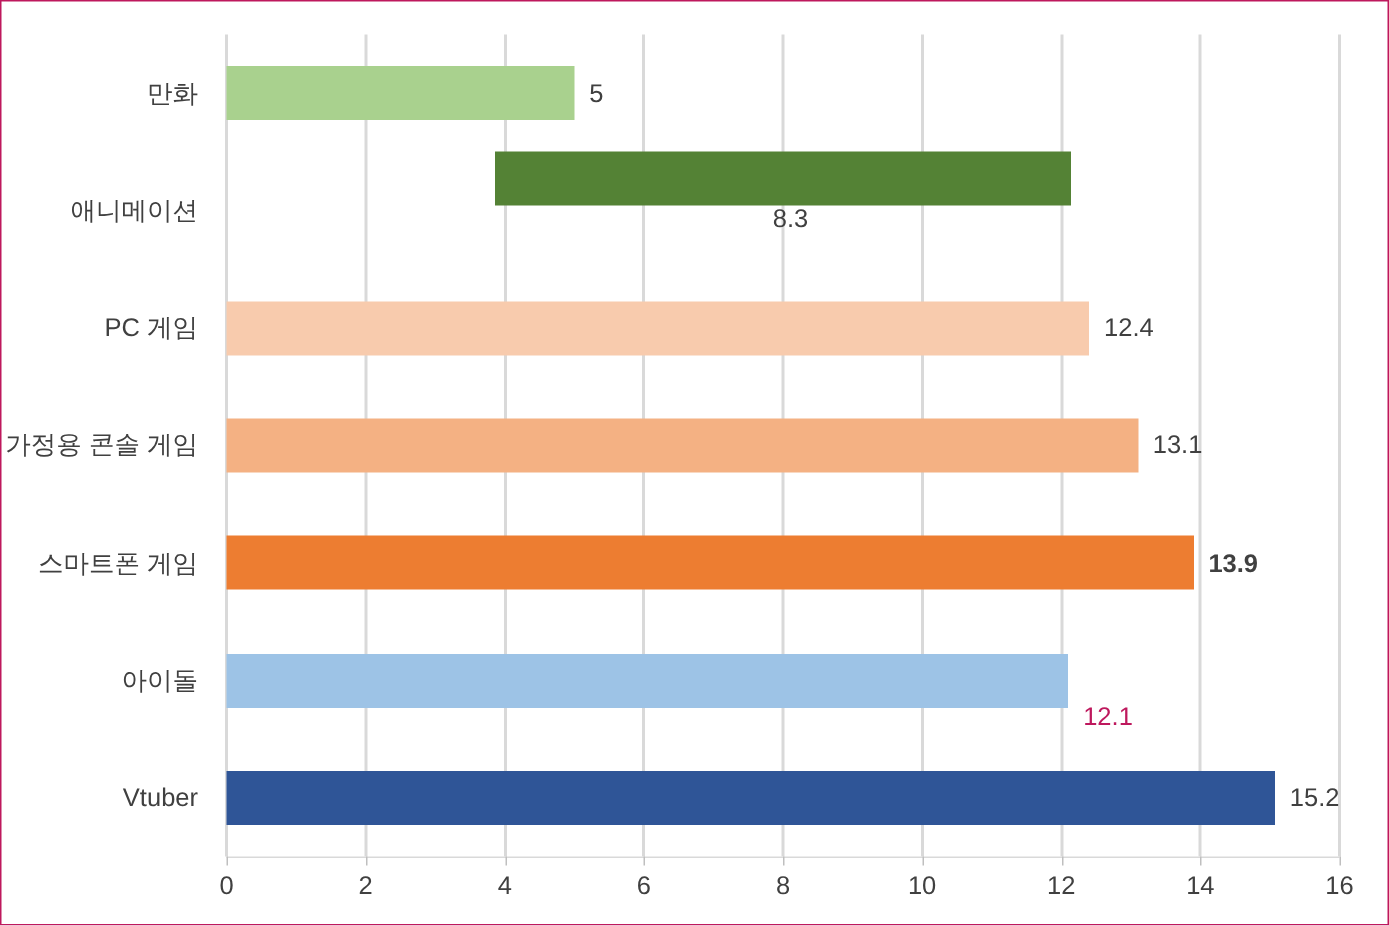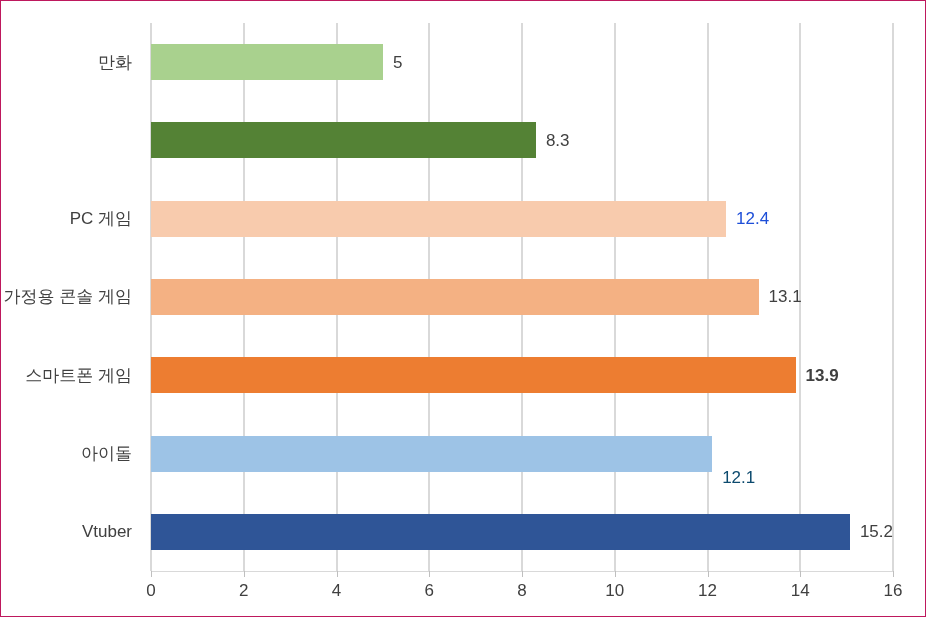--- a/index.html
+++ b/index.html
@@ -130,20 +130,21 @@
     white-space: nowrap;
   }
 </style>
 </head>
 <body>
 
 <div id="chart-root">
 
   <div class="cat-labels">
       <div class="cat-label" style="top: 0px; color: rgb(64, 64, 64);">만화</div>
+      <div class="cat-label" style="top: 78.2857px; color: rgb(64, 64, 64);">애니메이션</div>
       <div class="cat-label" style="top: 156.571px; color: rgb(64, 64, 64);">PC 게임</div>
       <div class="cat-label" style="top: 234.857px; color: rgb(64, 64, 64);">가정용 콘솔 게임</div>
       <div class="cat-label" style="top: 313.143px; color: rgb(64, 64, 64);">스마트폰 게임</div>
       <div class="cat-label" style="top: 391.429px; color: rgb(64, 64, 64); padding-left: 44px;">아이돌</div>
       <div class="cat-label" style="top: 469.714px; color: rgb(64, 64, 64); margin-left: 16px;">Vtuber</div>
     </div>
 
   <div class="plot-area">
     <div class="grid-layer">
         <div class="gridline axis-zero" style="left: -1px; background: rgb(217, 217, 217);"></div>
@@ -154,39 +155,39 @@
         <div class="gridline" style="left: 462.75px; background: rgb(217, 217, 217);"></div>
         <div class="gridline" style="left: 555.5px; background: rgb(217, 217, 217);"></div>
         <div class="gridline" style="left: 648.25px; background: rgb(217, 217, 217);"></div>
         <div class="gridline" style="left: 741px; background: rgb(217, 217, 217);"></div>
       </div>
     <div class="bars-layer">
         <div class="bar-row" style="top: 0px;">
           <div class="bar" style="width: 231.875px; background: rgb(169, 209, 142);"></div>
           <span class="bar-value" style="color: rgb(64, 64, 64);">5</span>
         </div>
-        <div class="bar-row" style="top: 78.2857px;">
+        <div class="bar-row" style="top: 78.2857px; flex-direction: column;">
           <div class="bar" style="width: 384.913px; background: rgb(84, 130, 53);"></div>
           <span class="bar-value" style="color: rgb(64, 64, 64);">8.3</span>
         </div>
         <div class="bar-row" style="top: 156.571px;">
           <div class="bar" style="width: 575.05px; background: rgb(248, 203, 173);"></div>
-          <span class="bar-value" style="color: #1d4ed8;">12.4</span>
+          <span class="bar-value" style="color: #404040;">12.4</span>
         </div>
         <div class="bar-row" style="top: 234.857px;">
           <div class="bar" style="width: 607.512px; background: rgb(244, 177, 131);"></div>
           <span class="bar-value" style="color: rgb(64, 64, 64);">13.1</span>
         </div>
         <div class="bar-row" style="top: 313.143px;">
           <div class="bar" style="width: 644.612px; background: rgb(237, 125, 49);"></div>
           <span class="bar-value" style="color: rgb(64, 64, 64); font-weight: bold;">13.9</span>
         </div>
         <div class="bar-row" style="top: 391.429px;">
           <div class="bar" style="width: 561.137px; background: rgb(157, 195, 230);"></div>
-          <span class="bar-value" style="color: #0c4a6e; margin-top: 48px;">12.1</span>
+          <span class="bar-value" style="color: #be185d; margin-top: 48px;">12.1</span>
         </div>
         <div class="bar-row" style="top: 469.714px;">
           <div class="bar" style="width: 704.9px; background: rgb(47, 85, 151);"></div>
           <span class="bar-value" style="color: rgb(64, 64, 64);">15.2</span>
         </div>
       </div>
   </div>
 
   <div class="x-axis-line"></div>
   <div class="x-ticks">

